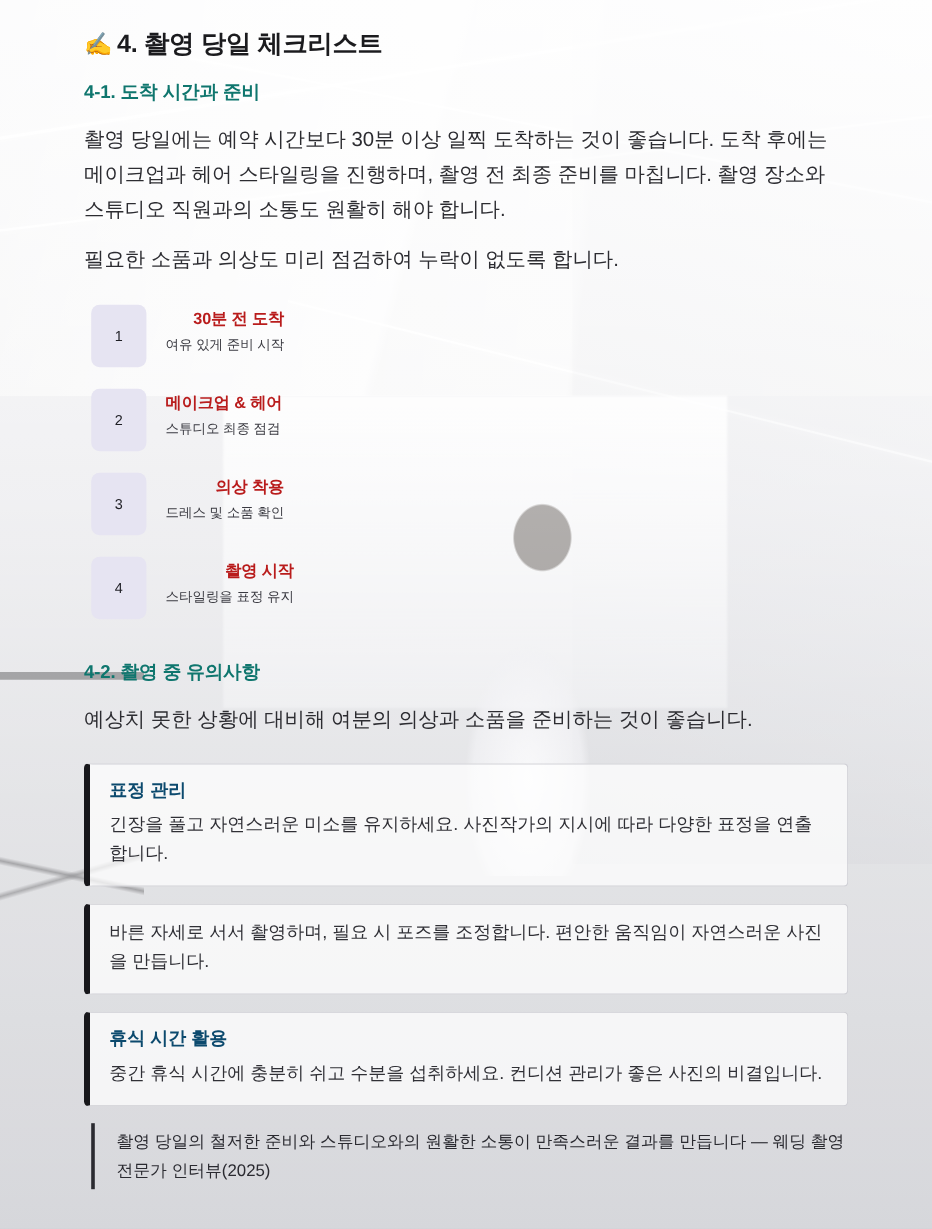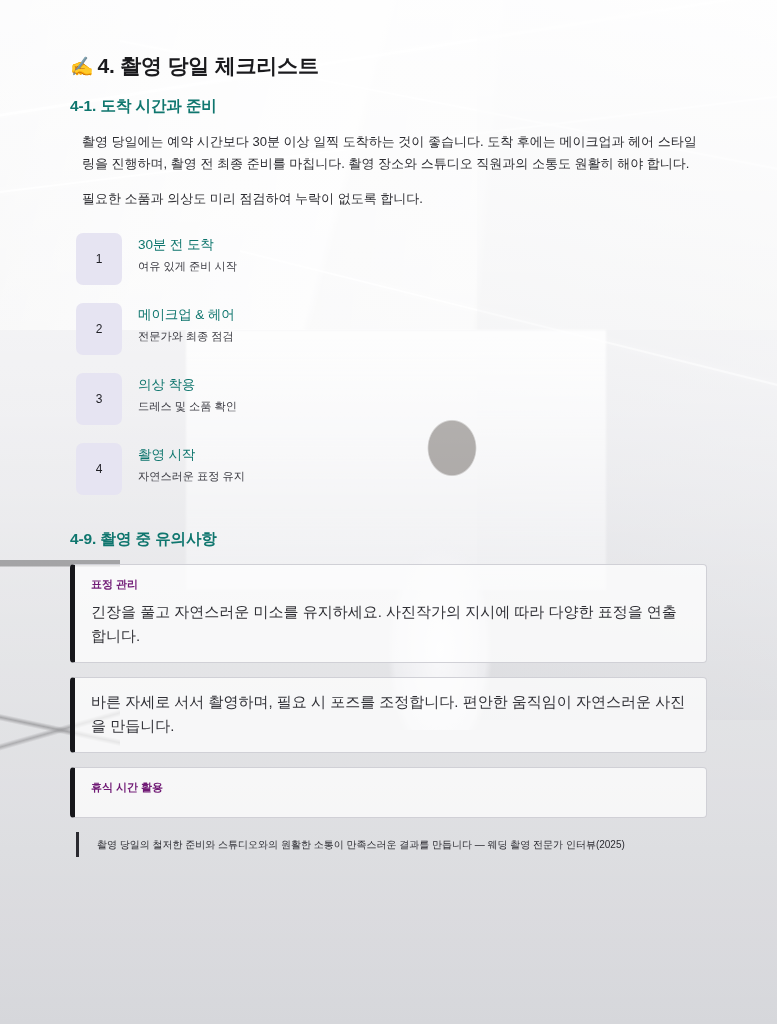--- a/index.html
+++ b/index.html
@@ -67,21 +67,21 @@
   .bg-veil {
     position: absolute; inset: 0;
     background: linear-gradient(180deg, rgba(255,255,255,.72), rgba(255,255,255,.52) 55%, rgba(255,255,255,.42));
     z-index: 1;
   }
 
   
   .page {
     position: relative;
     z-index: 2;
-    padding: 52px 70px 20px 70px;
+    padding: 23px 70px 20px 70px;
   }
 
   h1.doc-title {
     font-size: 21px;
     line-height: 1.3;
     margin: 0 0 16px 0;
     color: #1b1b1e;
     font-weight: bold;
     letter-spacing: -0.2px;
   }
@@ -90,24 +90,24 @@
   h2.sec-title {
     font-size: 15.5px;
     margin: 0 0 14px 0;
     color: #0f766e;
     font-weight: bold;
     letter-spacing: -0.1px;
   }
   h2.sec-title.second { margin-top: 34px; }
 
   p.para {
-    font-size: 13px;
+    font-size: 17px;
     line-height: 1.72;
     color: #2c2c31;
-    margin: 0 0 13px 12px;
+    margin: 0 0 13px 0;
     max-width: 640px;
   }
   p.para.tight { margin-bottom: 22px; }
 
   
   .steps { margin: 0 0 6px 6px; }
   .step {
     display: flex;
     align-items: stretch;
     margin-bottom: 18px;
@@ -120,57 +120,58 @@
     display: flex;
     align-items: center;
     justify-content: center;
     font-size: 12px;
     color: #1e1e24;
     flex: 0 0 auto;
   }
   .step-body { padding-left: 16px; padding-top: 3px; }
   .step-head {
     font-size: 13.5px;
-    font-weight: normal;
-    color: #0f766e;
+    font-weight: bold;
+    color: #b91c1c;
     margin-bottom: 5px;
     letter-spacing: -0.1px;
+    text-align: right;
   }
   .step-sub {
     font-size: 11.2px;
     color: #3a3a41;
   }
 
   
   .cards { margin-top: 4px; }
   .card {
     border: 1px solid #d0d0d6;
     border-left: 5px solid #17171b;
     border-radius: 4px;
     background: rgba(255,255,255,0.72);
     padding: 12px 16px 14px 16px;
     margin-bottom: 14px;
   }
   .card-title {
-    font-size: 11px;
-    font-weight: bold;
-    color: #701a75;
+    font-size: 15px;
+    font-weight: bold;
+    color: #0c4a6e;
     margin-bottom: 8px;
   }
   .card-text {
     font-size: 15px;
     line-height: 1.6;
     color: #303036;
   }
 
   .quote {
     border-left: 3px solid #2a2a30;
     margin: 6px 0 0 6px;
     padding: 4px 0 4px 18px;
-    font-size: 10px;
+    font-size: 14px;
     line-height: 1.7;
     color: #2a2a30;
   }
 </style>
 </head>
 <body>
 
 <div class="bg">
   <div class="bg-ceiling"></div>
   <div class="bg-line" style="left:-40px; top:120px; width:900px; height:3px; transform: rotate(-9deg);"></div>
@@ -199,49 +200,51 @@
       <div class="step-num">1</div>
       <div class="step-body">
         <div class="step-head">30분 전 도착</div>
         <div class="step-sub">여유 있게 준비 시작</div>
       </div>
     </div>
     <div class="step">
       <div class="step-num">2</div>
       <div class="step-body">
         <div class="step-head">메이크업 &amp; 헤어</div>
-        <div class="step-sub">전문가와 최종 점검</div>
+        <div class="step-sub">스튜디오 최종 점검</div>
       </div>
     </div>
     <div class="step">
       <div class="step-num">3</div>
       <div class="step-body">
         <div class="step-head">의상 착용</div>
         <div class="step-sub">드레스 및 소품 확인</div>
       </div>
     </div>
     <div class="step">
       <div class="step-num">4</div>
       <div class="step-body">
         <div class="step-head">촬영 시작</div>
-        <div class="step-sub">자연스러운 표정 유지</div>
+        <div class="step-sub">스타일링을 표정 유지</div>
       </div>
     </div>
   </div>
 
-  <h2 class="sec-title second">4-9. 촬영 중 유의사항</h2>
+  <h2 class="sec-title second">4-2. 촬영 중 유의사항</h2>
+  <p class="para tight">예상치 못한 상황에 대비해 여분의 의상과 소품을 준비하는 것이 좋습니다.</p>
 
   <div class="cards">
     <div class="card">
       <div class="card-title">표정 관리</div>
       <div class="card-text">긴장을 풀고 자연스러운 미소를 유지하세요. 사진작가의 지시에 따라 다양한 표정을 연출합니다.</div>
     </div>
     <div class="card">
       <div class="card-text">바른 자세로 서서 촬영하며, 필요 시 포즈를 조정합니다. 편안한 움직임이 자연스러운 사진을 만듭니다.</div>
     </div>
     <div class="card">
       <div class="card-title">휴식 시간 활용</div>
+      <div class="card-text">중간 휴식 시간에 충분히 쉬고 수분을 섭취하세요. 컨디션 관리가 좋은 사진의 비결입니다.</div>
     </div>
   </div>
 
   <div class="quote">촬영 당일의 철저한 준비와 스튜디오와의 원활한 소통이 만족스러운 결과를 만듭니다 — 웨딩 촬영 전문가 인터뷰(2025)</div>
 
 </div>
 
 </body></html>

